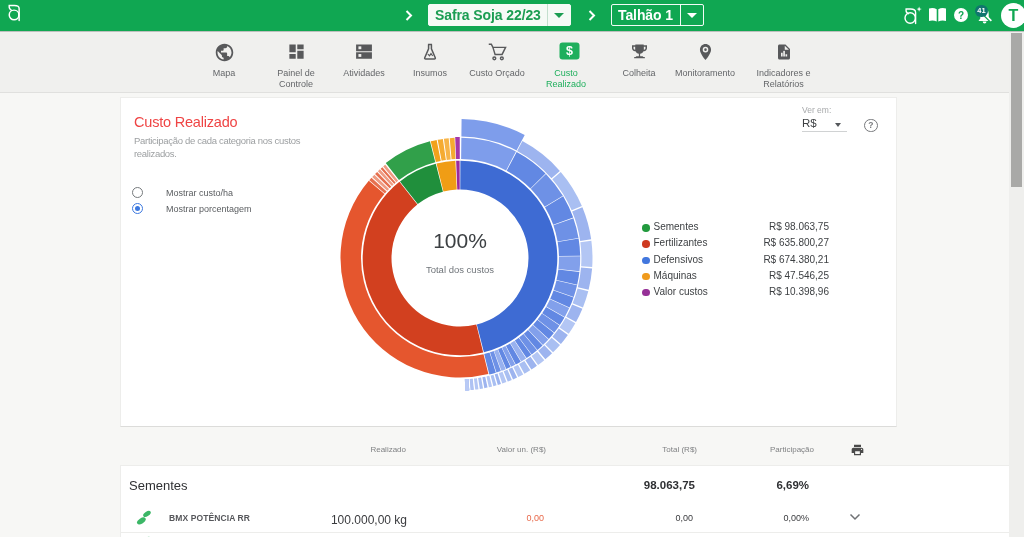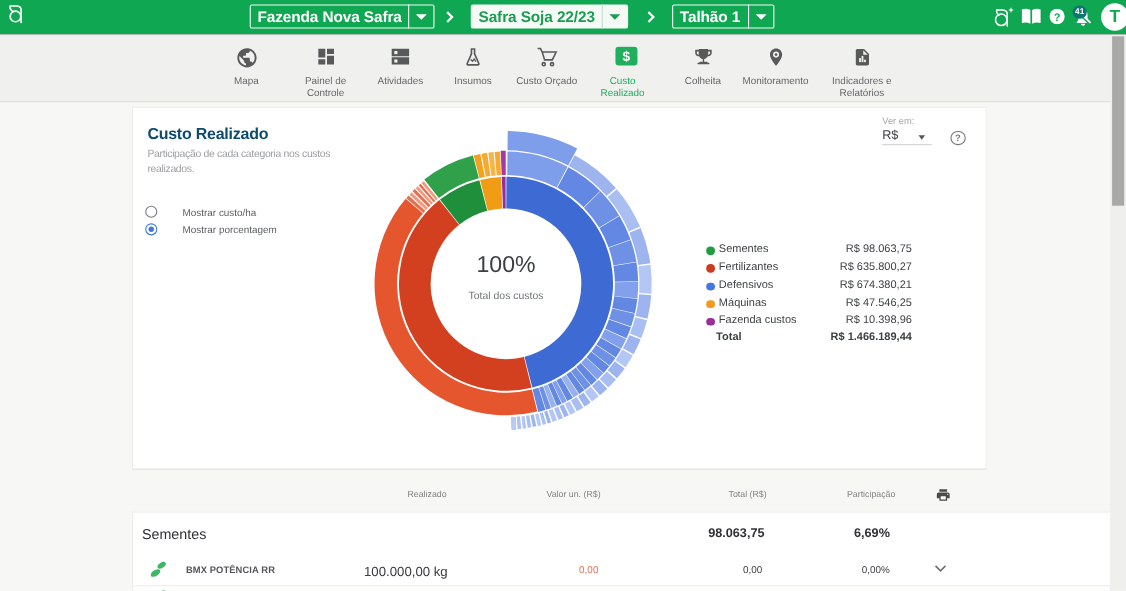--- a/index.html
+++ b/index.html
@@ -15,21 +15,21 @@
   .tri { width:0; height:0; border-left:5px solid transparent; border-right:5px solid transparent; border-top:5px solid #fff; }
   .topico { position:absolute; top:3px; }
   
   .navbar { position:absolute; left:0; top:32px; width:1024px; height:61px; background:#F0F0EE; border-bottom:1px solid #E0E0DE; }
   .tab { position:absolute; top:10px; width:96px; text-align:center; }
   .tab .ic { height:22px; display:flex; justify-content:center; align-items:flex-start; }
   .tab .lb { margin-top:4px; font-size:9px; line-height:10.5px; color:#646669; }
   .tab.act .lb { color:#1FAF5D; }
   
   .card { position:absolute; left:120px; top:97px; width:777px; height:330px; background:#fff; border:1px solid #EDEDEB; border-bottom:1px solid #DCDCDA; }
-  .ctitle { position:absolute; left:13px; font-size:14.5px; letter-spacing:-0.2px; color:#0c4a6e;font-weight:bold; }
+  .ctitle { position:absolute; left:13px; font-size:14.5px; letter-spacing:-0.2px; color:#ef4444; }
   .csub { position:absolute; left:13px; font-size:9.5px; letter-spacing:-0.3px; line-height:13px; color:#9C9FA1; width:172px; }
   .radio-row { position:absolute; display:flex; align-items:center;gap:16px; }
   .rc { width:11px; height:11px; border-radius:50%; border:1.5px solid #767A7D; background:#fff; margin-right:7px; position:relative; }
   .rc.sel { border-color:#3D79E0; }
   .rc.sel::after { content:""; position:absolute; left:1.5px; top:1.5px; width:5px; height:5px; border-radius:50%; background:#3D79E0; }
   .rlabel { font-size:9px; color:#5A5D60; }
   .verem { position:absolute; left:681px; top:7px; font-size:8.5px; color:#A6A8AA; }
   .rsel { position:absolute; left:681px; top:19px; width:45px; height:15px; border-bottom:1px solid #D0D2D3; font-size:11.5px; color:#3E4143; }
   .rsel .tri2 { position:absolute; right:6px; top:5.5px; width:0; height:0; border-left:3.5px solid transparent; border-right:3.5px solid transparent; border-top:4px solid #55585B; }
   .qmark { position:absolute; left:743px; top:20px; width:13.5px; height:13.5px; border:1.2px solid #77797C; border-radius:50%; color:#77797C; font-size:8.5px; font-weight:bold; text-align:center; line-height:11.5px; }
@@ -46,27 +46,20 @@
 </head>
 <body>
 
 <div class="topbar">
 
   <svg class="abs" style="left:7px; top:4px;" width="15.5" height="19" viewBox="0 0 18 21">
     <circle cx="8.2" cy="12.2" r="5.6" stroke="#fff" stroke-width="1.7" fill="none"></circle>
     <path d="M14.1 18.6 V4.9 Q14.1 1.1 8.6 1.1 H2.6 Q2.0 5.4 5.4 6.8" stroke="#fff" stroke-width="1.7" fill="none" stroke-linecap="round"></path>
   </svg>
 
-  <div class="selbox" style="left:227px; width:168px; color:#fff;">
-    <div class="txt" style="color:#fff;">Fazenda Nova Safra</div>
-    <div class="div" style="background:rgba(255,255,255,0.95); margin-left:auto;"></div>
-    <div class="caret">
-        <div class="tri"></div>
-      </div>
-  </div>
   <svg class="abs" style="left:405px; top:10px;" width="8" height="11" viewBox="0 0 8 11">
       <path d="M1.5 1 L6 5.5 L1.5 10" stroke="#fff" stroke-width="2" fill="none"></path>
     </svg>
 
   <div class="selbox" style="left:428px; width:143px; background:#F5FAF6; border-color:#F5FAF6; color:#1B9D52;">
     <div class="txt" style="color:#1B9D52;">Safra Soja 22/23</div>
     <div class="div" style="background:#C3DFCE; margin-left:auto;"></div>
     <div class="caret">
         <div class="tri" style="border-top-color:#1B9D52;"></div>
       </div>
@@ -301,26 +294,22 @@
       <span class="ll">Defensivos</span>
       <span class="lv">R$ 674.380,21</span>
     </div>
   <div class="leg" style="top:170.5px;">
       <div class="dot" style="background:#F09B1D;"></div>
       <span class="ll">Máquinas</span>
       <span class="lv">R$ 47.546,25</span>
     </div>
   <div class="leg" style="top:186.5px;">
       <div class="dot" style="background:#963097;"></div>
-      <span class="ll">Fazenda custos</span>
+      <span class="ll">Valor custos</span>
       <span class="lv">R$ 10.398,96</span>
-    </div>
-  <div class="leg" style="top:202.3px; font-weight:bold;">
-      <span class="ll" style="left:12px;">Total</span>
-      <span class="lv">R$ 1.466.189,44</span>
     </div>
 </div>
 
 <div class="abs" style="left:306px; top:445px; width:100px; text-align:right; font-size:8px; color:#808284;">Realizado</div>
 <div class="abs" style="left:446px; top:445px; width:100px; text-align:right; font-size:8px; color:#808284;">Valor un. (R$)</div>
 <div class="abs" style="left:597px; top:445px; width:100px; text-align:right; font-size:8px; color:#808284;">Total (R$)</div>
 <div class="abs" style="left:714px; top:445px; width:100px; text-align:right; font-size:8px; color:#808284;">Participação</div>
 <svg class="abs" style="left:850px; top:443px;" width="15" height="14" viewBox="0 0 24 24" fill="#4A4A4A">
     <path d="M19 8H5c-1.66 0-3 1.34-3 3v6h4v4h12v-4h4v-6c0-1.66-1.34-3-3-3zm-3 11H8v-5h8v5zm3-7c-.55 0-1-.45-1-1s.45-1 1-1 1 .45 1 1-.45 1-1 1zm-1-9H6v4h12V3z"></path>
   </svg>

